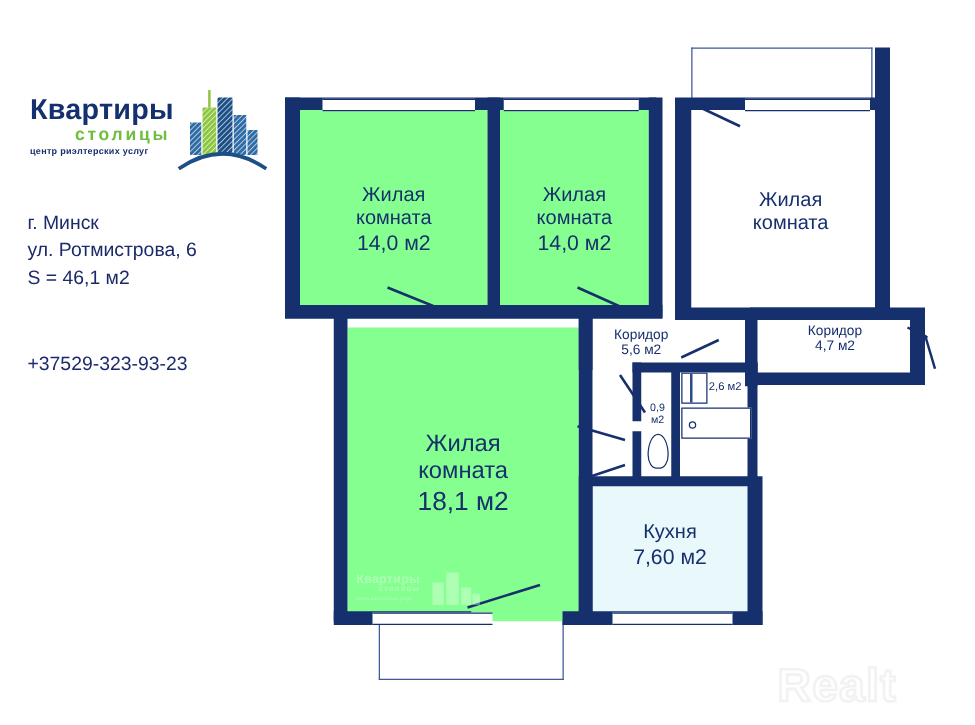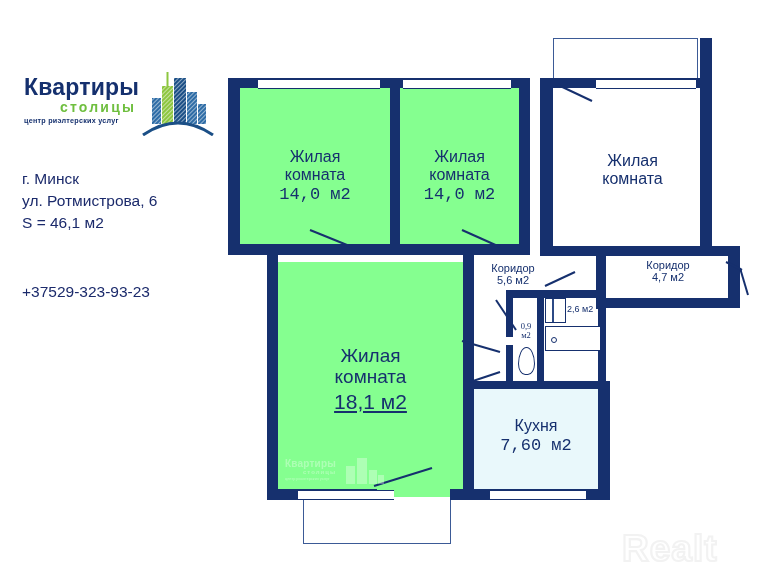--- a/index.html
+++ b/index.html
@@ -48,27 +48,27 @@
   .win{position:absolute;background:#ffffff;border-top:1.6px solid #16306e;border-bottom:1.6px solid #16306e;}
   .thinline{position:absolute;background:#2c4a86;}
 
   .room-label{
     position:absolute;text-align:center;color:#16306e;
     line-height:1.12;white-space:nowrap;
   }
   .room-label .nm{display:block;}
   .room-label .ar{display:block;}
   .rl-big .nm{font-size:19px;}
-  .rl-big .ar{font-size:21px;margin-top:2px;text-decoration:underline;}
+  .rl-big .ar{font-size:21px;margin-top:2px;}
   .rl-mid .nm{font-size:16px;}
-  .rl-mid .ar{font-size:17px;margin-top:1px;font-family:Liberation Mono, monospace;}
+  .rl-mid .ar{font-size:17px;margin-top:1px;}
   .rl-sm .nm{font-size:11px;}
   .rl-sm .ar{font-size:11px;}
   .rl-xs .ar{font-size:9px;}
-  .rl-tiny{font-size:8.5px;line-height:1.05;font-family:Liberation Serif, serif;}
+  .rl-tiny{font-size:8.5px;line-height:1.05;}
 
   .fixture{position:absolute;border:1.6px solid #16306e;background:#ffffff;box-sizing:border-box;}
   .fixture.round{border-radius:50% 50% 42% 42%/60% 60% 40% 40%;}
   .knob{position:absolute;width:4px;height:4px;border:1.2px solid #16306e;border-radius:50%;background:#fff;}
 
   
   .balcony{position:absolute;border:1.4px solid #3b5a96;background:#ffffff;box-sizing:border-box;}
 
   
   #wm-room{position:absolute;left:285px;top:457px;width:98px;height:30px;opacity:.33;}

